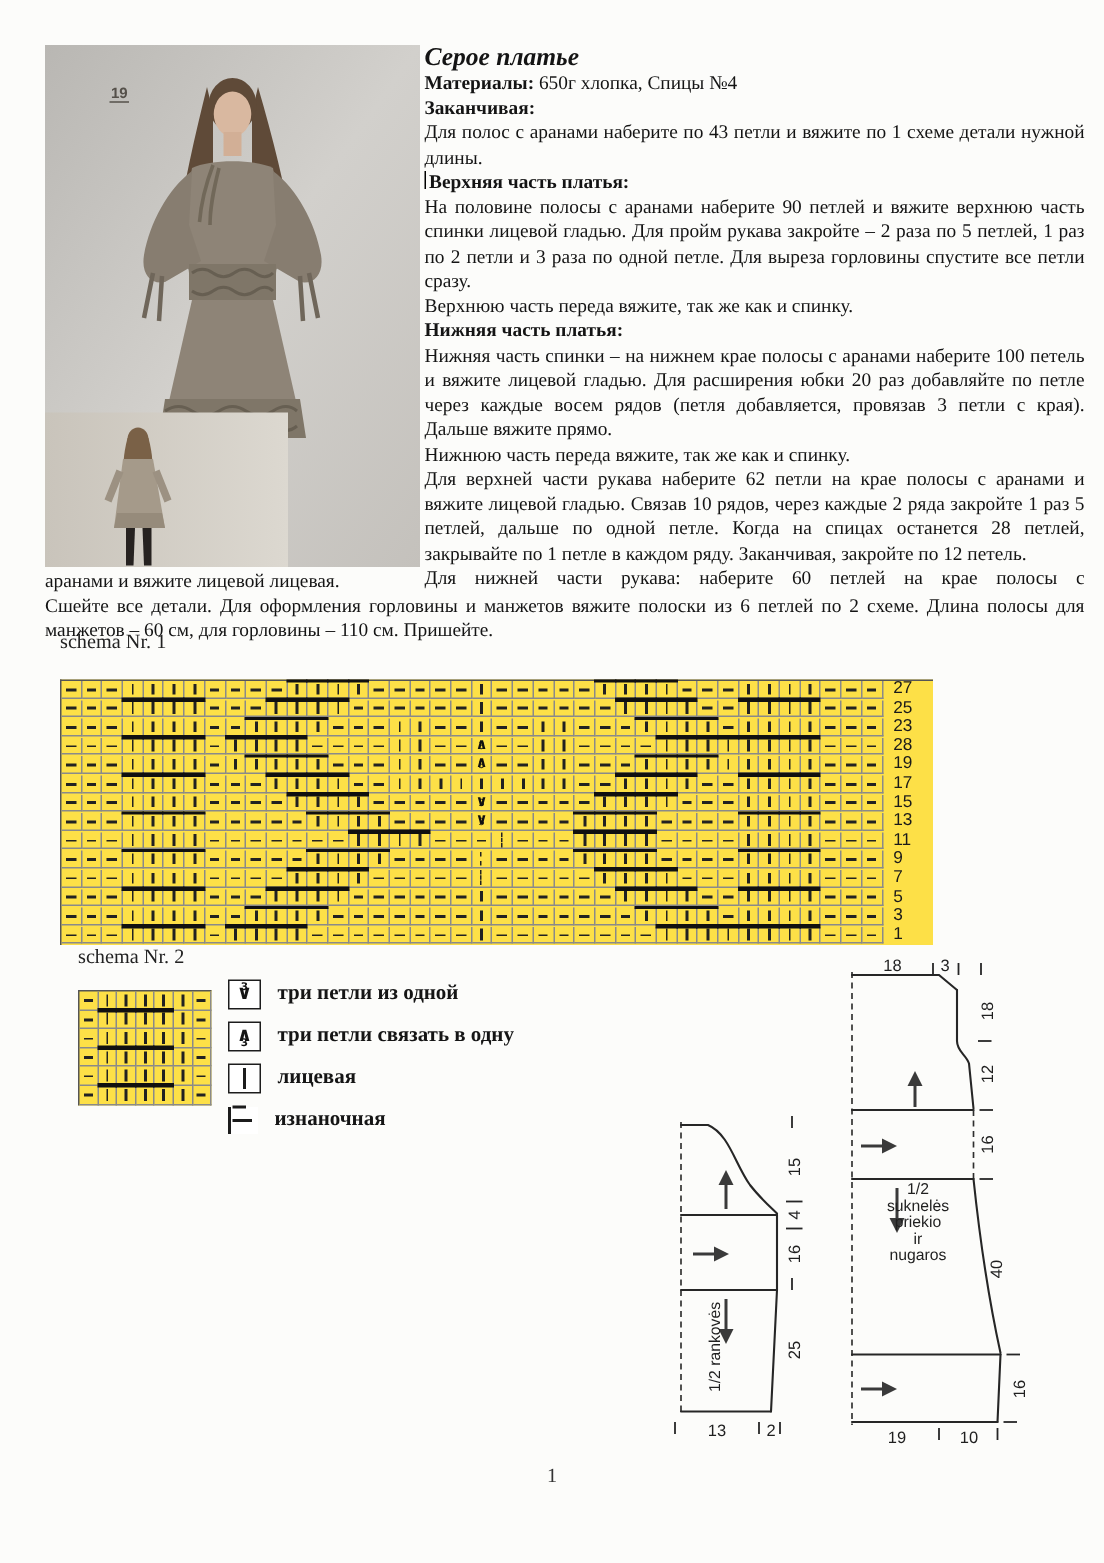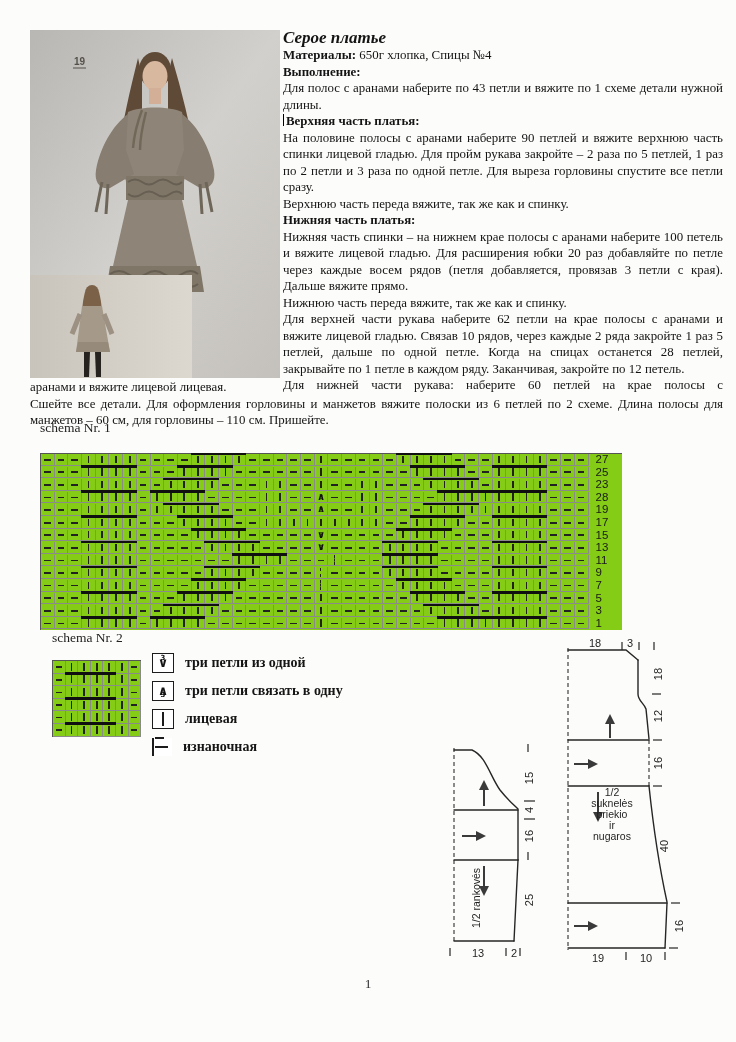--- a/index.html
+++ b/index.html
@@ -20,21 +20,21 @@
   .cursor{display:inline-block;width:1px;height:12px;background:#000;margin-right:2px;vertical-align:-1px;}
   .fullw{position:absolute;left:30px;top:379px;width:693px;font-size:12.9px;line-height:16.5px;}
   .fullw .p{text-align:justify;}
 
   
   .schlabel{position:absolute;font-family:Liberation Serif, serif;font-size:13.5px;color:#222;}
   #lab1{left:40px;top:420px;}
   #lab2{left:52px;top:630px;}
 
   
-  .kchart{position:absolute;border:1px solid #555;border-right:none;border-bottom:none;background:#84cc16;}
+  .kchart{position:absolute;border:1px solid #555;border-right:none;border-bottom:none;background:#fde047;}
   #grid1{left:40px;top:453px;}
   #grid2{left:52px;top:660px;}
   .krow{display:flex;}
   .kcell{position:relative;width:13.7px;height:11.6px;box-sizing:border-box;
          border-right:1px solid #8a8a8a;border-bottom:1px solid #8a8a8a;}
   #grid2 .kcell{width:12.6px;height:12.6px;}
   .kcell.purl::after{content:"";position:absolute;left:24%;right:24%;top:46%;height:1.7px;background:#222;}
   .kcell.knit::after{content:"";position:absolute;left:44%;top:16%;bottom:16%;width:1.8px;background:#222;}
   .kcell.thick::before{content:"";position:absolute;left:-1px;right:-1px;top:-1.5px;height:2.6px;background:#101010;z-index:2;}
   .kcell.dashv::after{content:"";position:absolute;left:44%;top:5%;bottom:5%;width:0;border-left:1.6px dashed #222;}
@@ -138,21 +138,21 @@
         <text x="44" y="35" font-family="Liberation Sans,sans-serif" font-size="10" font-weight="bold" fill="#55504a">19</text>
         <line x1="43" y1="38" x2="56" y2="38" stroke="#55504a" stroke-width="1"></line>
       </g>
     </svg>
   </div>
 
   <div class="article">
     <div class="title">Серое платье</div>
     <div id="article-blocks">
         <div class="p lead"><strong>Материалы:</strong> 650г хлопка, Спицы №4</div>
-        <div class="h">Выполнение:</div>
+        <div class="h">Заканчивая:</div>
         <div class="p">Для полос с аранами наберите по 43 петли и вяжите по 1 схеме детали нужной длины.</div>
         <div class="h"><span class="cursor"></span>Верхняя часть платья:</div>
         <div class="p">На половине полосы с аранами наберите 90 петлей и вяжите верхнюю часть спинки лицевой гладью. Для пройм рукава закройте – 2 раза по 5 петлей, 1 раз по 2 петли и 3 раза по одной петле. Для выреза горловины спустите все петли сразу.</div>
         <div class="p">Верхнюю часть переда вяжите, так же как и спинку.</div>
         <div class="h">Нижняя часть платья:</div>
         <div class="p">Нижняя часть спинки – на нижнем крае полосы с аранами наберите 100 петель и вяжите лицевой гладью. Для расширения юбки 20 раз добавляйте по петле через каждые восем рядов (петля добавляется, провязав 3 петли с края). Дальше вяжите прямо.</div>
         <div class="p">Нижнюю часть переда вяжите, так же как и спинку.</div>
         <div class="p">Для верхней части рукава наберите 62 петли на крае полосы с аранами и вяжите лицевой гладью. Связав 10 рядов, через каждые 2 ряда закройте 1 раз 5 петлей, дальше по одной петле. Когда на спицах останется 28 петлей, закрывайте по 1 петле в каждом ряду. Заканчивая, закройте по 12 петель.</div>
         <div class="p jl">Для нижней части рукава: наберите 60 петлей на крае полосы с</div>
       </div>

